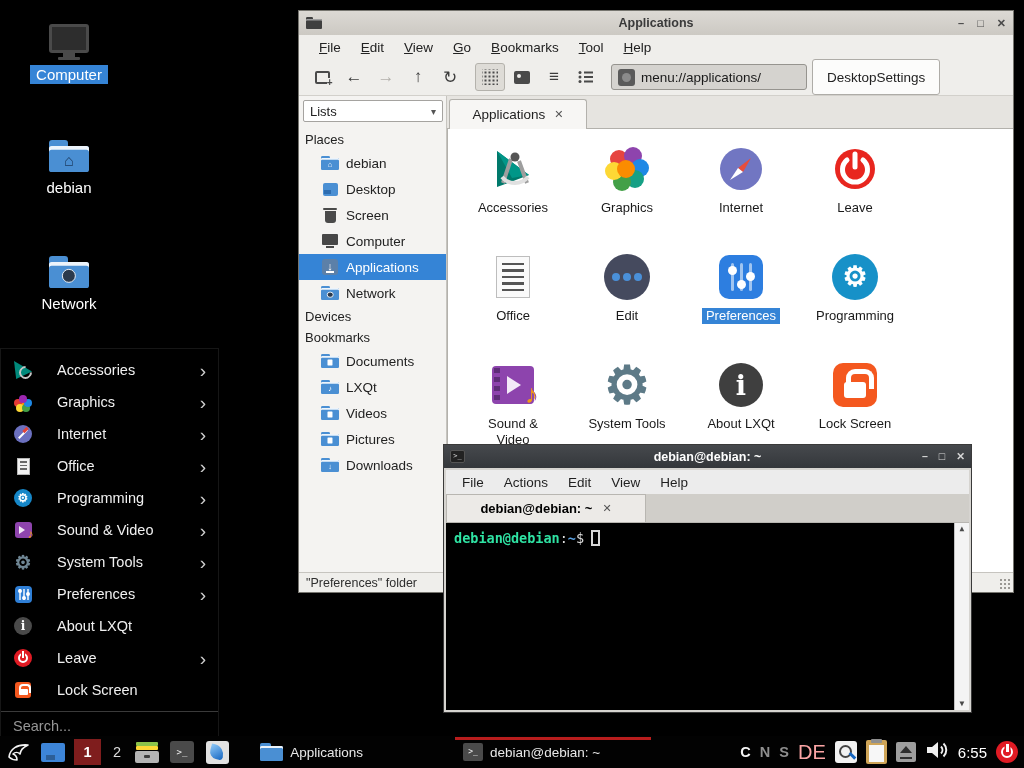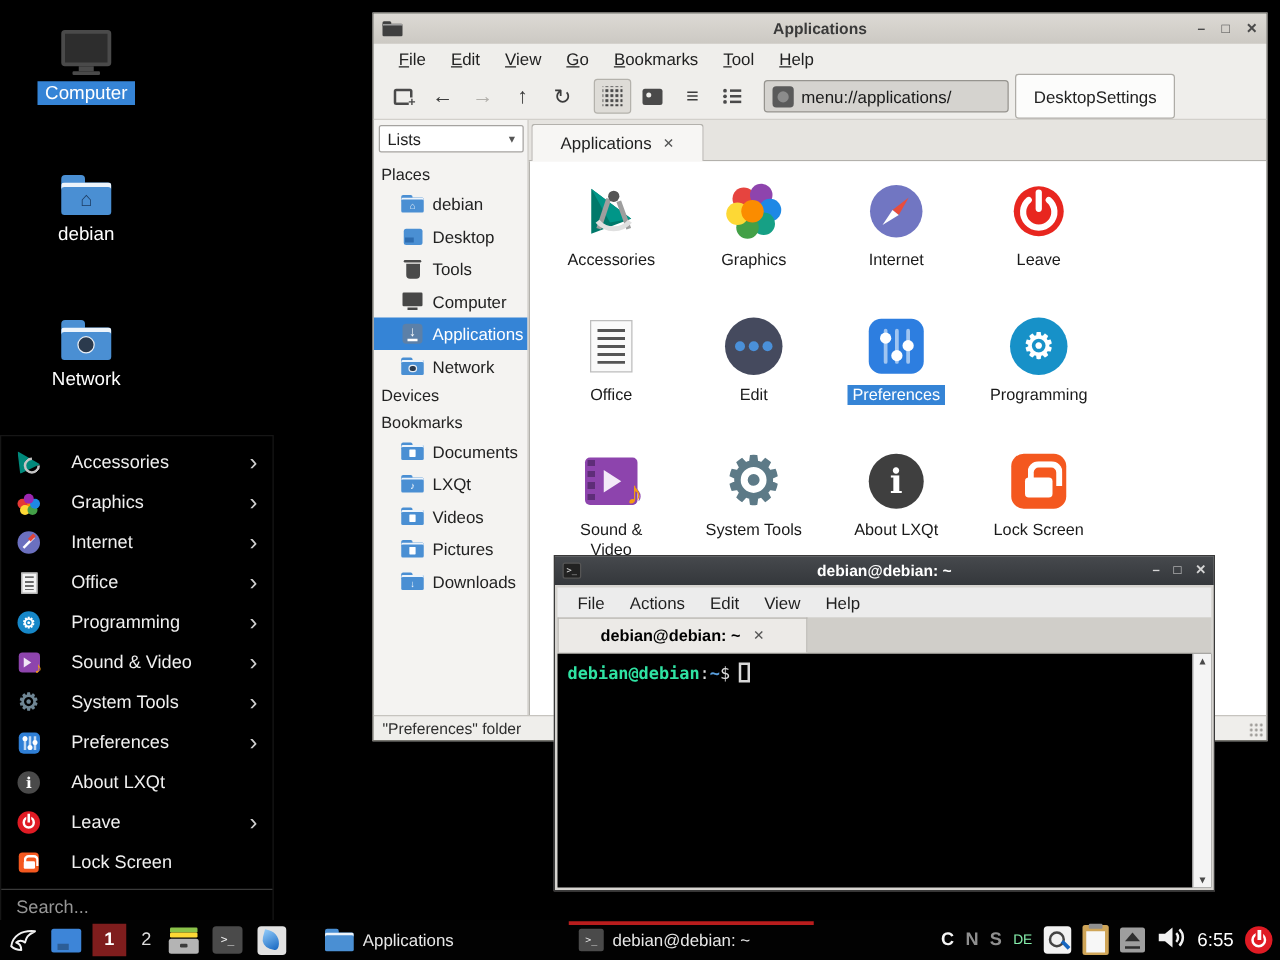--- a/index.html
+++ b/index.html
@@ -92,21 +92,21 @@
   .ic-thumb{width:16px;height:13px;background:#4a4a4a;border-radius:2px;position:relative}
   .ic-thumb::after{content:"";position:absolute;left:3px;top:3px;width:4px;height:4px;border-radius:50%;background:#efeeeb}
   .addr{height:26px;width:196px;margin-left:8px;background:#d5d3cf;border:1px solid #96948f;border-radius:3px;
     display:flex;align-items:center;padding:0 6px;gap:6px}
   .addr-ic{width:17px;height:17px;background:#5a5a5a;border-radius:3px;position:relative;flex:none}
   .addr-ic::after{content:"";position:absolute;left:4px;top:4px;width:9px;height:9px;border-radius:50%;background:#8b8b8b}
   .addr-text{font-size:13.5px;color:#1a1a1a;white-space:nowrap}
   .dsbtn{height:36px;margin-left:3px;padding:0 14px;background:#fcfcfb;border:1px solid #aeaca7;border-radius:3px;
     display:flex;align-items:center;font-size:13.5px}
   .fm-body{display:flex;height:476px}
-  .fm-sidebar{width:124px;border-right:1px solid #c6c4bf;background:#f4f3f1;padding:4px 3px 0 4px;overflow:hidden}
+  .fm-sidebar{width:148px;border-right:1px solid #c6c4bf;background:#f4f3f1;padding:4px 3px 0 4px;overflow:hidden}
   .combo{height:22px;background:#fff;border:1px solid #a5a3a0;border-radius:2px;display:flex;align-items:center;
     padding:0 6px;font-size:13px;margin-bottom:7px}
   .combo .caret{margin-left:auto;font-size:10px;color:#555}
   .shead{font-size:13px;color:#222;padding:3px 2px}
   .srow{height:26px;display:flex;align-items:center;gap:7px;padding-left:18px;font-size:13.5px;white-space:nowrap}
   .srow .sic{width:18px;display:flex;justify-content:center;flex:none}
   .srow.sel{background:#3584d6;color:#fff;margin-left:-4px;padding-left:22px;margin-right:-3px}
   .mon-s{position:relative;width:16px;height:14px}
   .mon-s::before{content:"";position:absolute;left:0;top:0;width:16px;height:11px;background:#474747;border-radius:1px}
   .mon-s::after{content:"";position:absolute;left:4px;bottom:0;width:8px;height:2px;background:#474747}
@@ -207,21 +207,21 @@
   .task{position:relative;height:32px;width:196px;display:flex;align-items:center;gap:7px;padding:0 8px;font-size:13.5px;flex:none}
   .task.active::before{content:"";position:absolute;left:0;right:0;top:1px;height:3px;background:#b91d1d}
   .task .ticon{flex:none;display:flex}
   .task .tlabel{white-space:nowrap;overflow:hidden}
   .termic{width:20px;height:18px;background:#4a4a4a;border-radius:2px;color:#eee;font-family:"DejaVu Sans Mono",monospace;
     font-size:8px;line-height:18px;text-align:center}
   .tb-right{margin-left:auto;display:flex;align-items:center;gap:9px;padding-right:2px}
   .led{font-size:14.5px;font-weight:bold}
   .led.on{color:#f5f5f5}
   .led.offl{color:#8f8f8f}
-  .klay{font-size:11px;color:#86efac}
+  .klay{font-size:20px;color:#fca5a5}
   .mag{width:22px;height:22px;background:#f2f2f2;border-radius:3px;position:relative}
   .mag::before{content:"";position:absolute;left:4px;top:4px;width:9px;height:9px;border:2px solid #444;border-radius:50%}
   .mag::after{content:"";position:absolute;right:3px;bottom:3px;width:2.5px;height:8px;background:#1565c0;transform:rotate(-45deg)}
   .clip{width:21px;height:24px;background:#cfa558;border-radius:2px;position:relative}
   .clip::before{content:"";position:absolute;left:3px;top:5px;right:3px;bottom:2px;background:#f7f7f7}
   .clip::after{content:"";position:absolute;left:5px;top:-1px;width:11px;height:4px;background:#8f8f8f;border-radius:1px}
   .eject{width:20px;height:20px;background:#9e9e9e;border-radius:2px;position:relative}
   .eject::before{content:"";position:absolute;left:4px;top:4px;border-bottom:7px solid #2e2e2e;border-left:6px solid transparent;border-right:6px solid transparent}
   .eject::after{content:"";position:absolute;left:4px;bottom:3px;width:12px;height:2.5px;background:#2e2e2e}
   .clock{font-size:15px;color:#fff}
@@ -421,21 +421,21 @@
       <div class="srow">
         <span class="sic">
             <span class="desk-s"></span>
           </span>
         <span>Desktop</span>
       </div>
       <div class="srow">
         <span class="sic">
             <span class="trash-s"></span>
           </span>
-        <span>Tools</span>
+        <span>Screen</span>
       </div>
       <div class="srow">
         <span class="sic">
             <span class="mon-s"></span>
           </span>
         <span>Computer</span>
       </div>
       <div class="srow sel">
         <span class="sic">
             <span class="apps-s">

